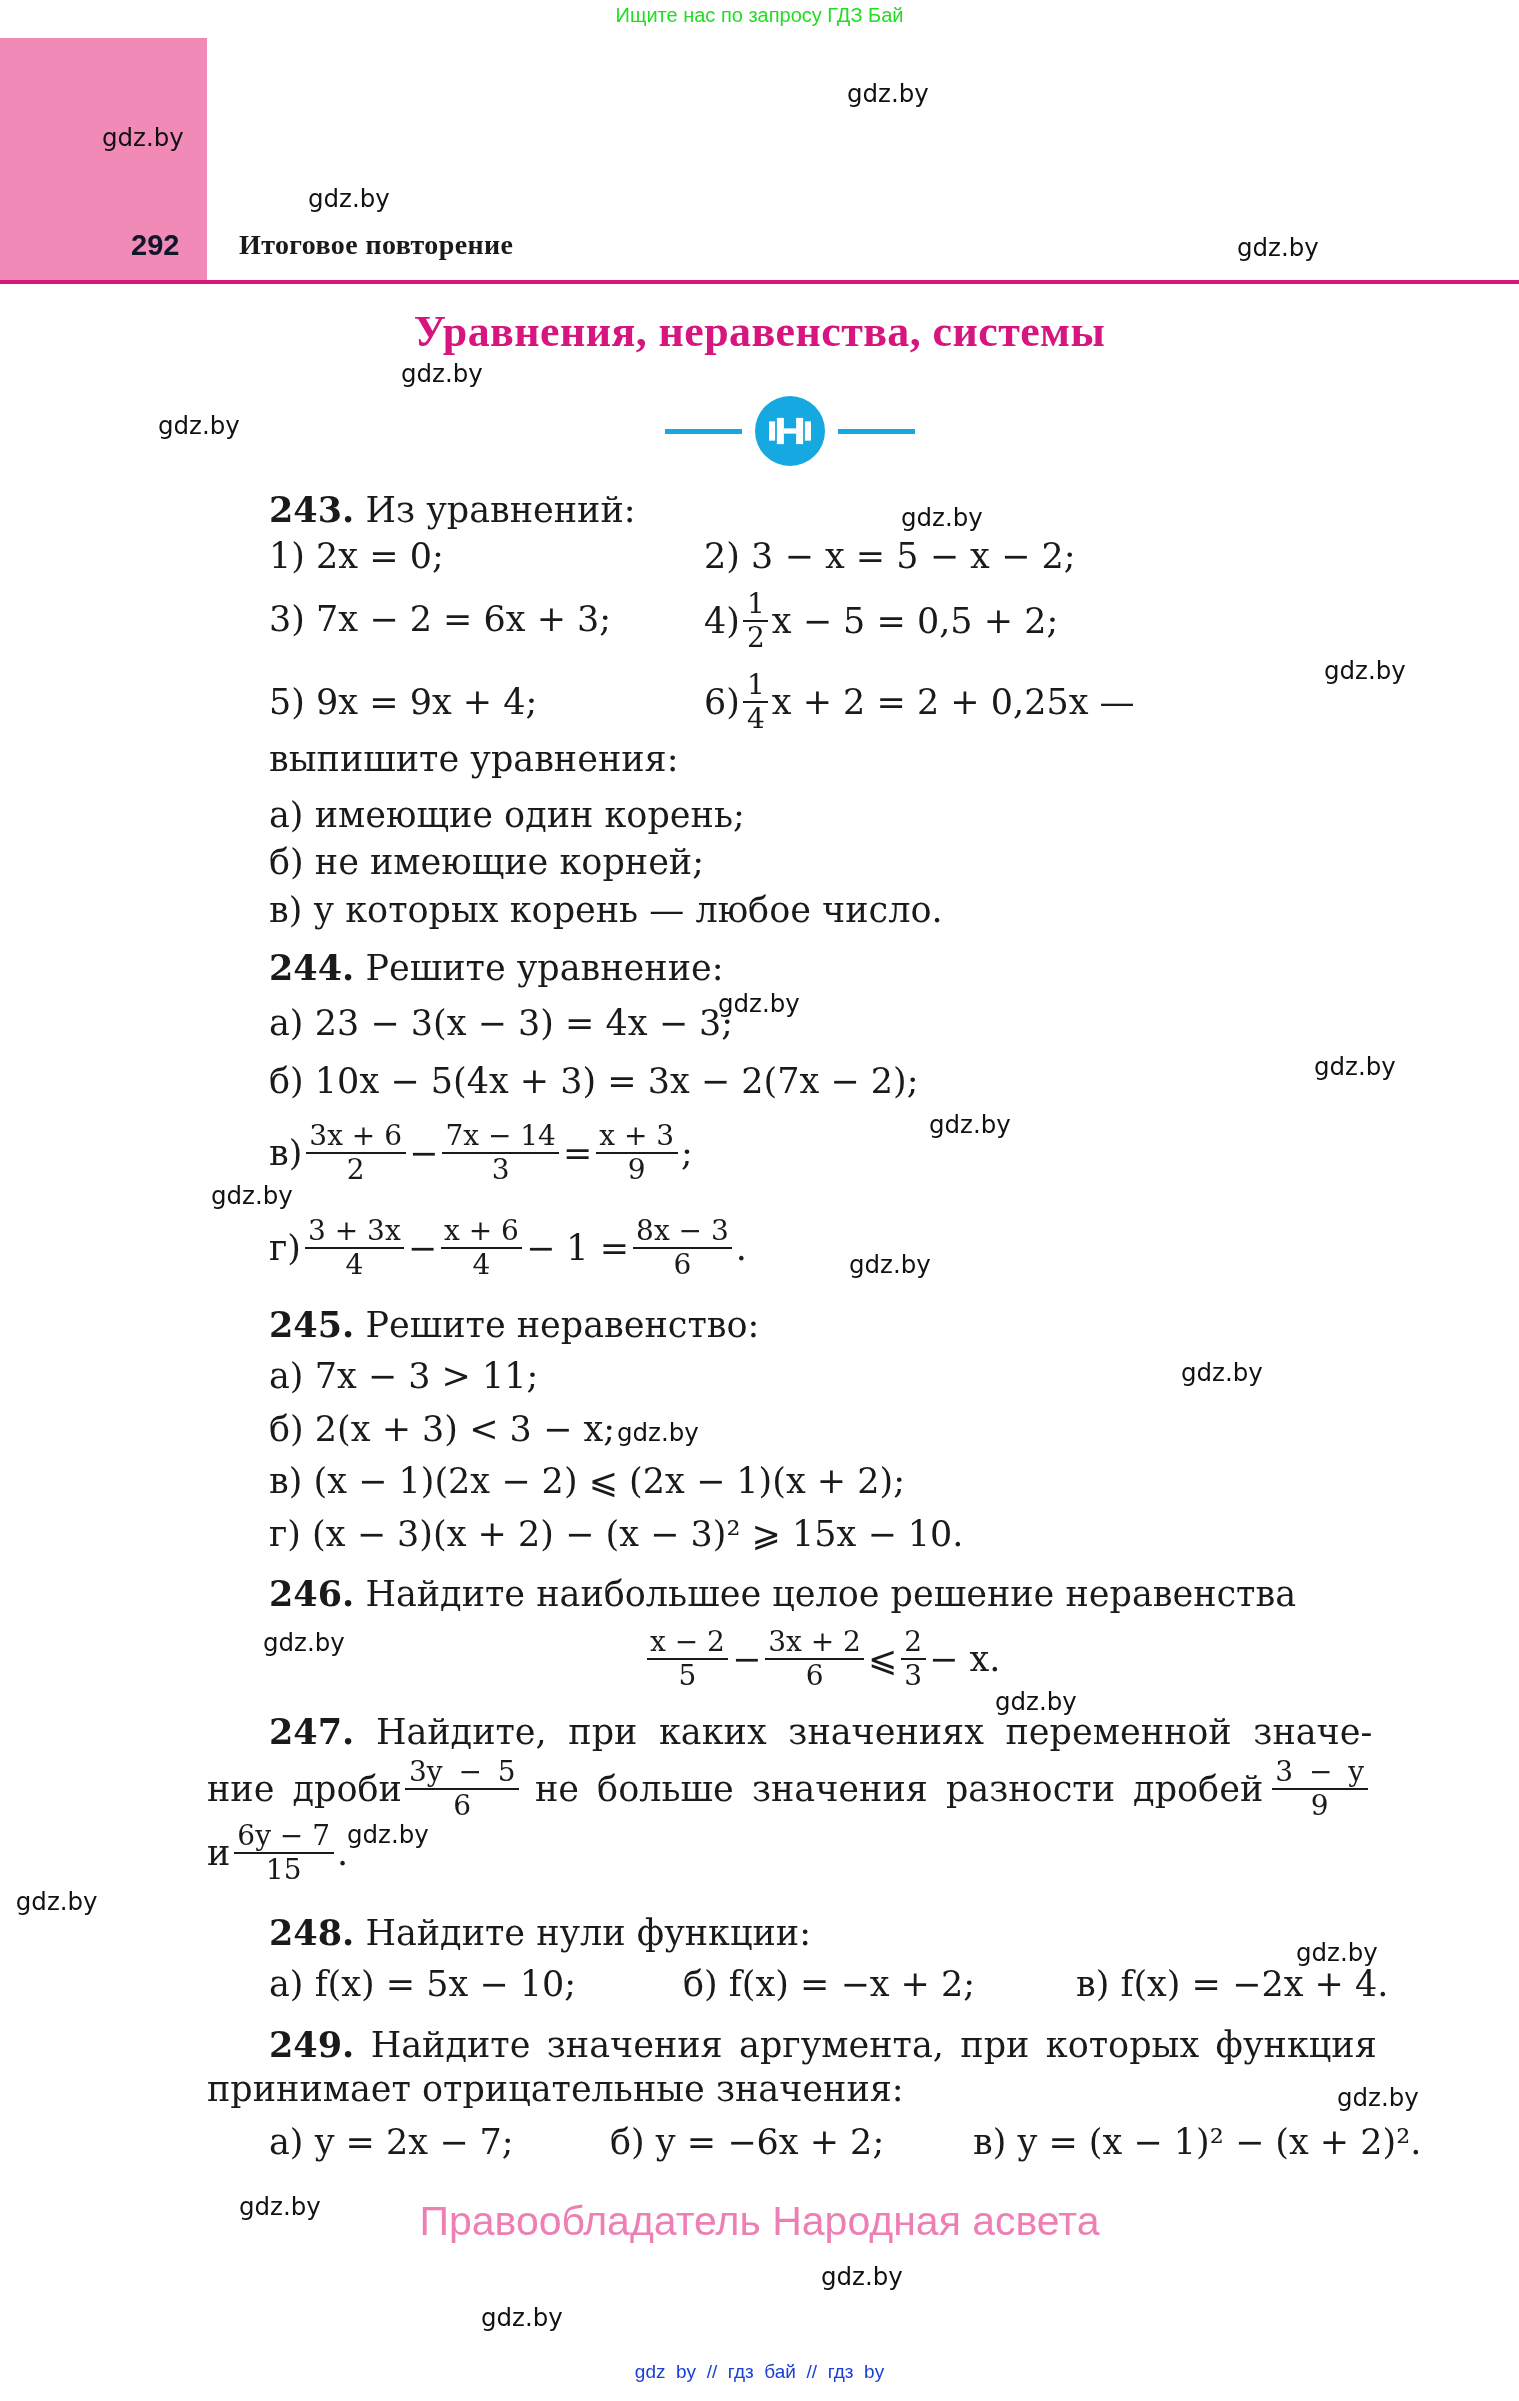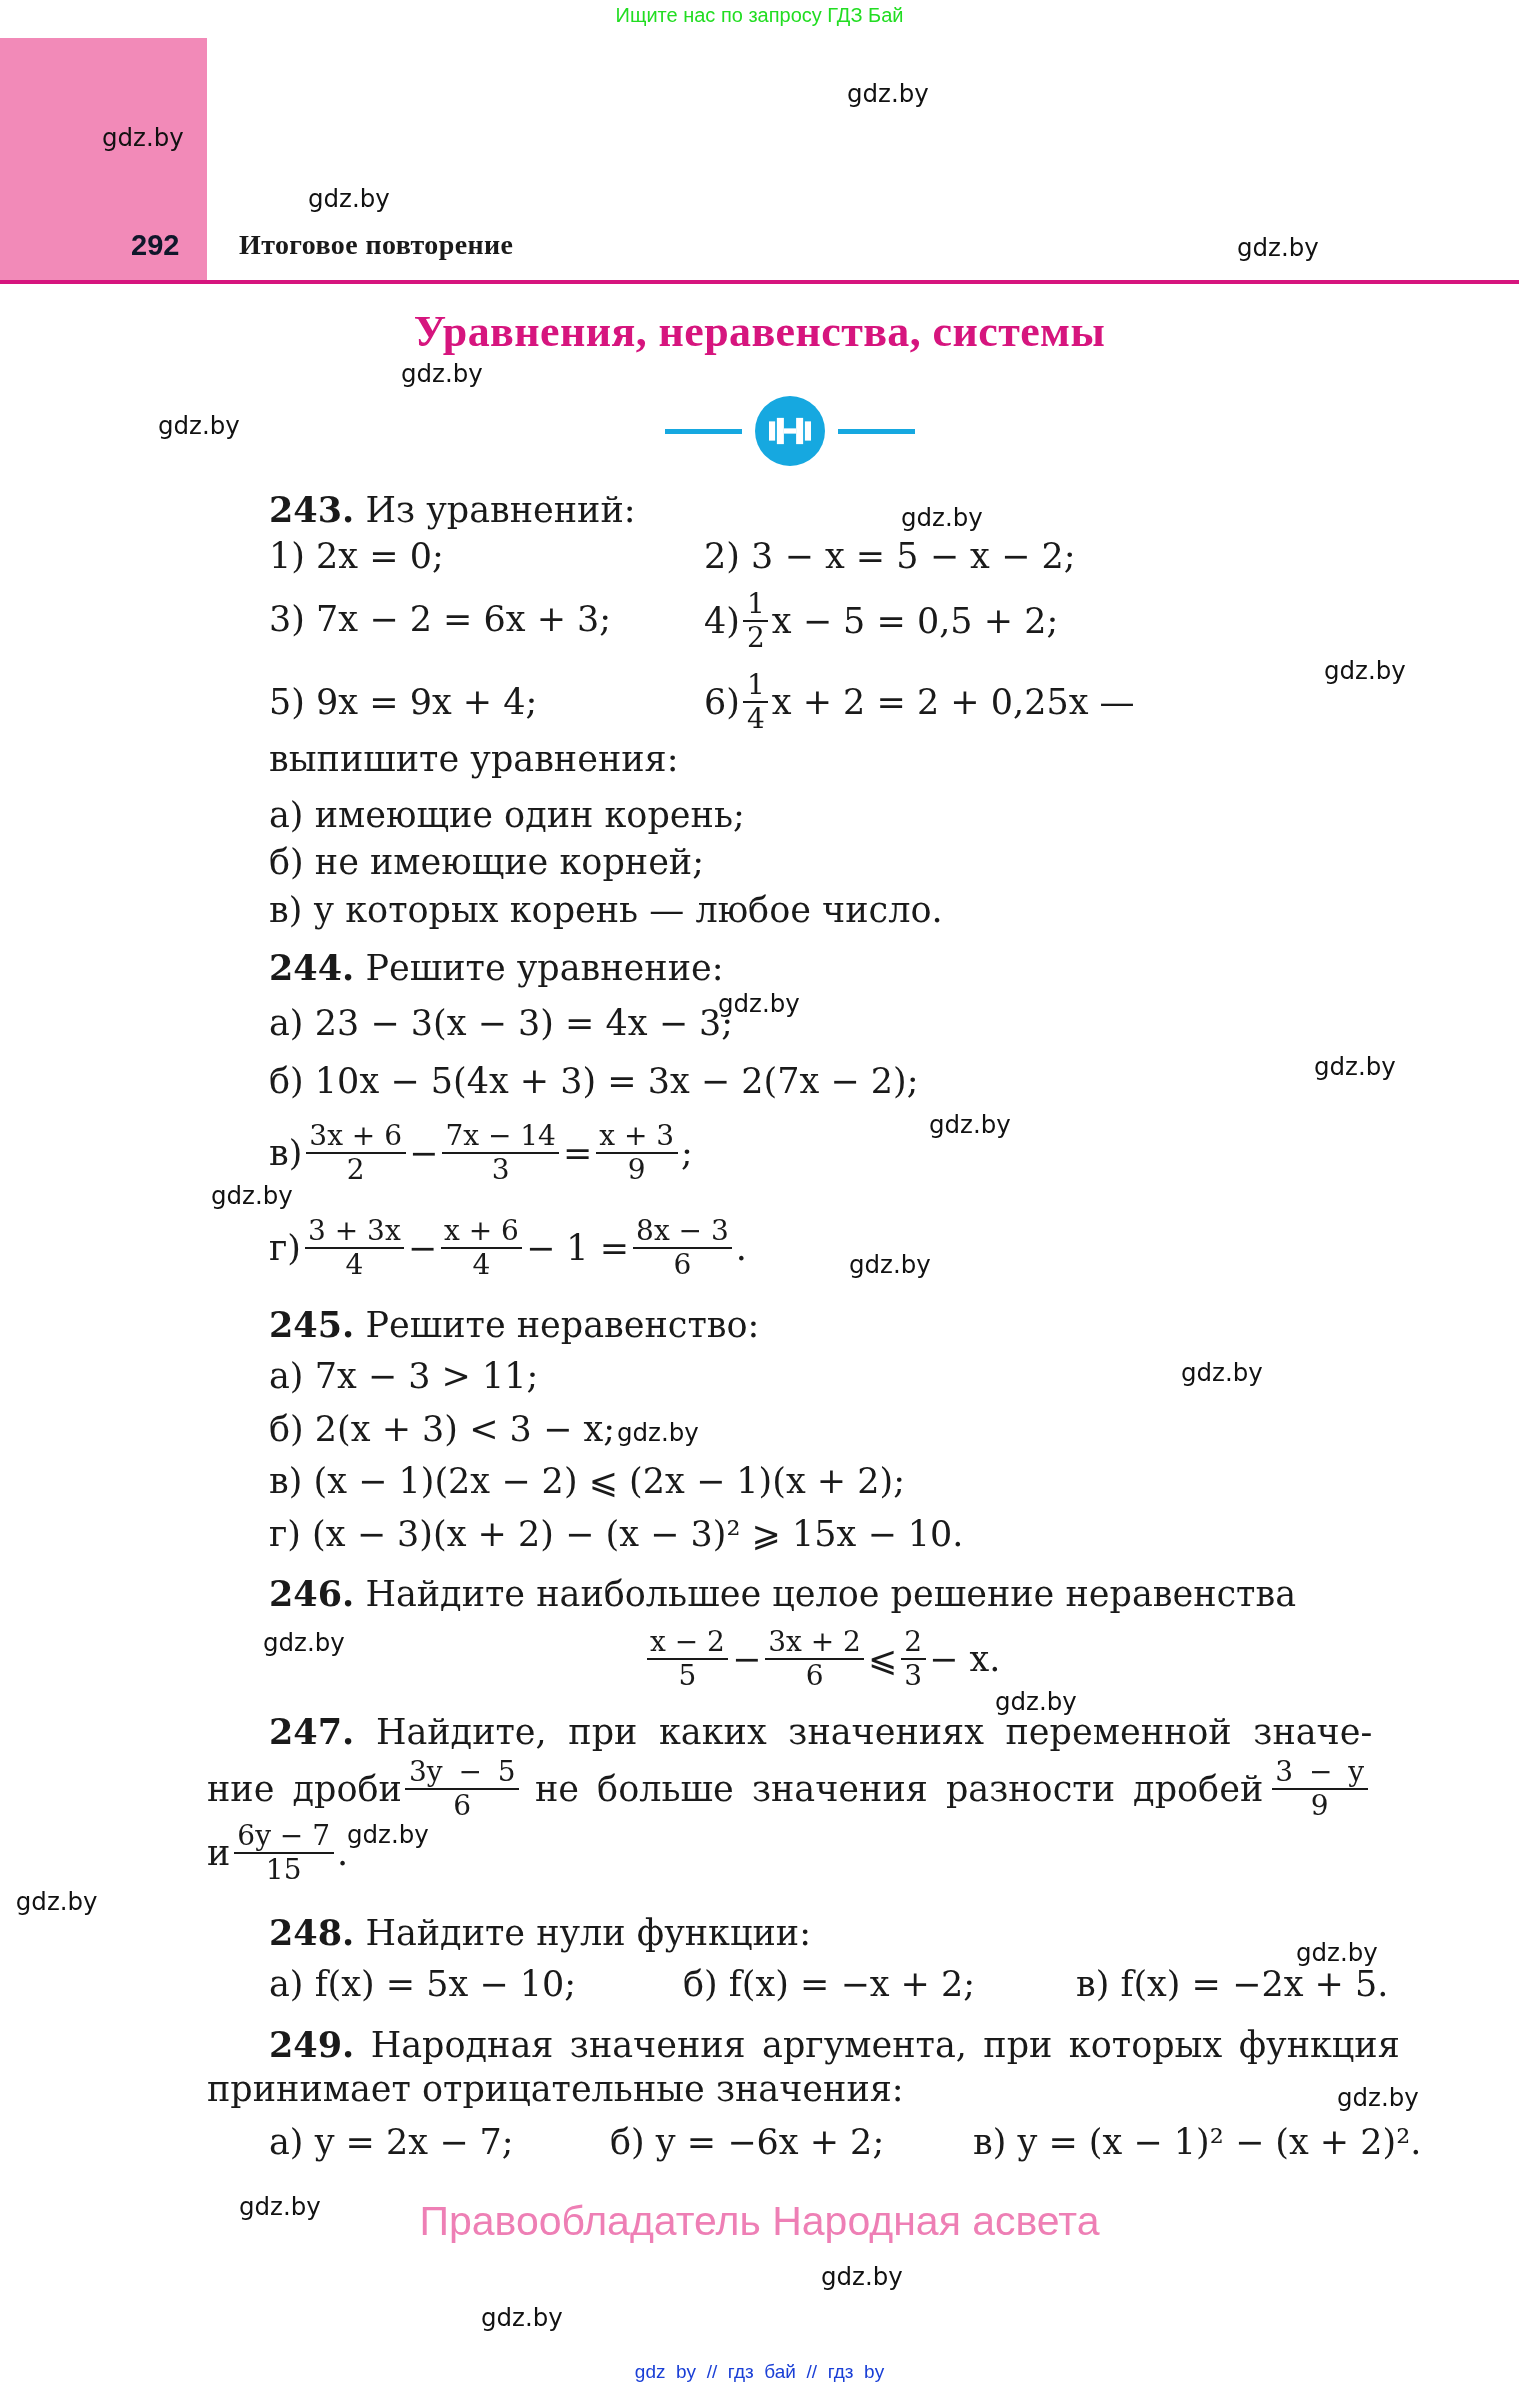--- a/index.html
+++ b/index.html
@@ -230,25 +230,25 @@
     </span>
   <span>.</span>
 </div>
 
 <div class="abs line" style="left:269px;top:1915px;">
   <span class="num">248.</span>
   <span>Найдите нули функции:</span>
 </div>
 <div class="abs line" style="left:269px;top:1967px;">а) f(x) = 5x − 10;</div>
 <div class="abs line" style="left:683px;top:1967px;">б) f(x) = −x + 2;</div>
-<div class="abs line" style="left:1076px;top:1967px;">в) f(x) = −2x + 5.</div>
+<div class="abs line" style="left:1076px;top:1967px;">в) f(x) = −2x + 4.</div>
 
 <div class="abs line" style="left:269px;top:2027px;word-spacing:5.3px;">
   <span class="num">249.</span>
-  <span>Народная значения аргумента, при которых функция</span>
+  <span>Найдите значения аргумента, при которых функция</span>
 </div>
 <div class="abs line" style="left:207px;top:2072px;">принимает отрицательные значения:</div>
 <div class="abs line" style="left:269px;top:2125px;">а) y = 2x − 7;</div>
 <div class="abs line" style="left:610px;top:2125px;">б) y = −6x + 2;</div>
 <div class="abs line" style="left:973px;top:2125px;">в) y = (x − 1)² − (x + 2)².</div>
 
 <div class="abs copyright">Правообладатель Народная асвета</div>
 <div class="abs footer">gdz by  //  гдз бай  //  гдз by</div>
 
 

